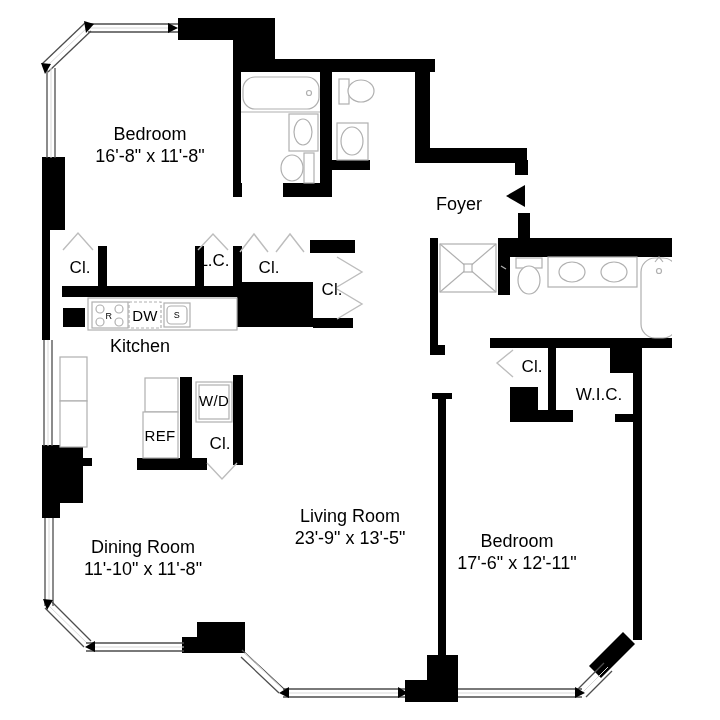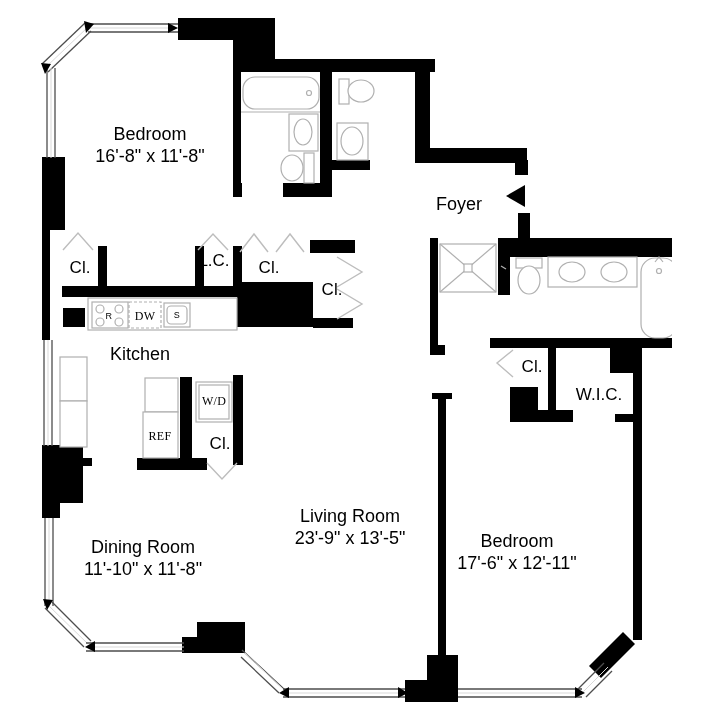--- a/index.html
+++ b/index.html
@@ -3,21 +3,21 @@
 <meta charset="utf-8">
 <style>
   html,body{margin:0;padding:0;background:#fff;}
   #plan{position:relative;width:672px;height:720px;background:#fff;overflow:hidden;}
   #plan svg{position:absolute;left:0;top:0;}
   .label{position:absolute;transform:translate(-50%,-50%);font-family:"Liberation Sans",sans-serif;
          color:#000;white-space:nowrap;text-align:center;line-height:1.22;}
   .room{font-size:18px;}
   .closet{font-size:17px;}
   .appliance{font-size:9px;letter-spacing:.3px;}
-  .appliance-md{font-size:12px;letter-spacing:.3px;font-family:Liberation Serif, serif;}
+  .appliance-md{font-size:15px;letter-spacing:.3px;}
   .walls{fill:#000;stroke:none;}
   .fixture{fill:#fff;stroke:#b0b0b0;stroke-width:1.2;}
   .fixline{fill:none;stroke:#b0b0b0;stroke-width:1.2;}
   .chevron{fill:none;stroke:#bdbdbd;stroke-width:1.4;}
   .winline{fill:none;stroke:#4d4d4d;stroke-width:1.3;}
   .winmid{fill:none;stroke:#d9d9d9;stroke-width:1;}
   .arrow{fill:#000;}
 </style>
 </head>
 <body>
@@ -235,21 +235,21 @@
     </g>
   </svg>
 
   <div class="label room" style="left:150px;top:146px;">
     <div>Bedroom</div>
     <div>16'-8" x 11'-8"</div>
   </div>
 
   <div class="label room" style="left:423px;top:205px;margin-left:36px;">Foyer</div>
 
-  <div class="label room" style="left:140px;top:347px;margin-top:8px;">Kitchen</div>
+  <div class="label room" style="left:140px;top:347px;">Kitchen</div>
 
   <div class="label room" style="left:143px;top:559px;">
     <div>Dining Room</div>
     <div>11'-10" x 11'-8"</div>
   </div>
 
   <div class="label room" style="left:350px;top:528px;">
     <div>Living Room</div>
     <div>23'-9" x 13'-5"</div>
   </div>

